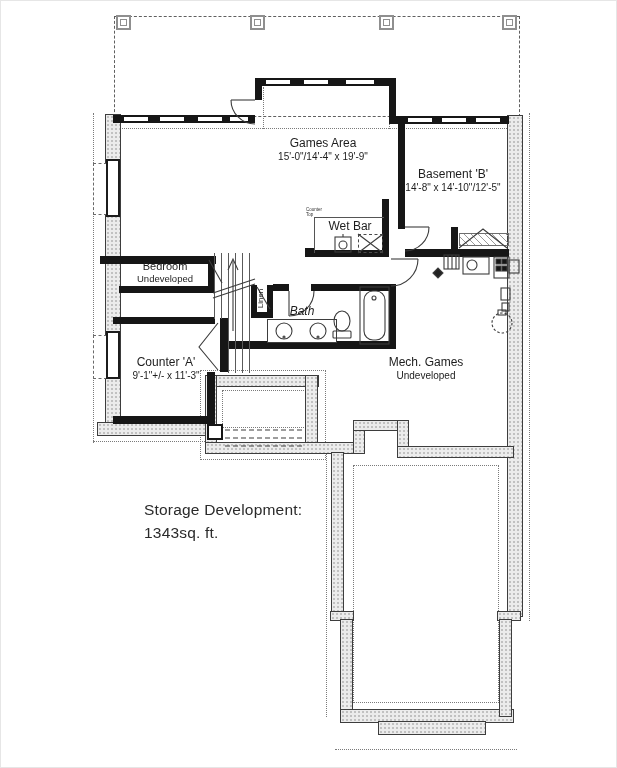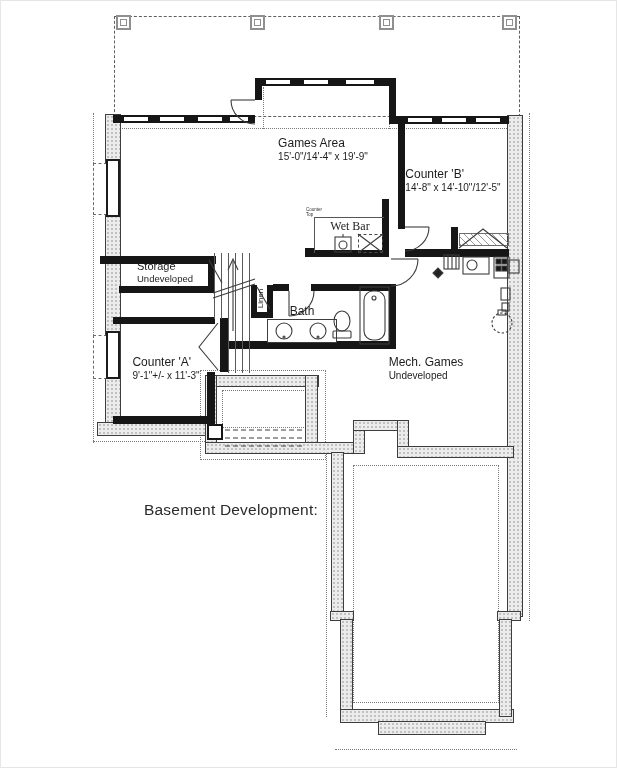--- a/index.html
+++ b/index.html
@@ -17,21 +17,21 @@
   .winslot{background:#fff;border:1px solid #161616;}
   .window{background:#fff;border:2px solid #1c1c1c;}
   .well{border:1.2px dashed #6a6a6a;background:#fff;}
   .stairs{background:repeating-linear-gradient(to right,#5a5a5a 0 1px,transparent 1px 7px);}
   .cnt{border-top:1px solid #555;border-left:1px solid #555;}
   .xbox{border:1px dashed #4a4a4a;}
   .hatch{background:repeating-linear-gradient(45deg,#9a9a9a 0 1px,transparent 1px 5px);border:1px solid #6e6e6e;}
   .post{border:2px solid #8f8f8f;background:#fff;}
   .post>div{position:absolute;inset:2px;border:1px solid #8f8f8f;}
   .pilaster{background:#fff;border:2px solid #161616;}
-  .lbl{color:#1d1d1d;text-align:left;line-height:1.22;white-space:nowrap;transform:translateX(-50%);}
+  .lbl{color:#1d1d1d;text-align:center;line-height:1.22;white-space:nowrap;transform:translateX(-50%);}
   .lbl .nm{font-size:12px;}
   .lbl .dm{font-size:10px;}
   .lbl .st{font-size:9.5px;}
   .lbl-sm .nm{font-size:11px;}
   .title-lbl{color:#2a2a2a;font-size:15.5px;line-height:23px;text-align:left;letter-spacing:.2px;}
   .linen-lbl{font-size:8px;color:#1d1d1d;width:34px;text-align:center;transform:rotate(-90deg);}
   .note{font-size:4.5px;color:#333;width:22px;line-height:1.15;text-align:left;}
 </style>
 </head>
 <body>
@@ -229,41 +229,42 @@
         <path d="M 224 437 H 304"></path>
         <path d="M 224 445 H 304"></path>
     </g>
   </svg>
 
   <div class="a lbl" style="left:322px;top:135px;">
     <div class="nm">Games Area</div>
     <div class="dm">15'-0"/14'-4" x 19'-9"</div>
   </div>
   <div class="a lbl" style="left:452px;top:166px;">
-    <div class="nm">Counter 'B'</div>
+    <div class="nm">Basement 'B'</div>
     <div class="dm">14'-8" x 14'-10"/12'-5"</div>
   </div>
   <div class="a note" style="left:305px;top:206px;">Counter Top</div>
-  <div class="a lbl" style="left:349px;top:218px;font-family:Liberation Serif, serif;">
+  <div class="a lbl" style="left:349px;top:218px;">
     <div class="nm">Wet Bar</div>
   </div>
   <div class="a lbl lbl-sm" style="left:164px;top:259px;">
-    <div class="nm">Storage</div>
+    <div class="nm">Bedroom</div>
     <div class="st">Undeveloped</div>
   </div>
   <div class="a linen-lbl" style="left:242px;top:293px;">Linen</div>
-  <div class="a lbl" style="left:301px;top:303px;">
+  <div class="a lbl" style="left:301px;top:303px;font-style:italic;">
     <div class="nm">Bath</div>
   </div>
   <div class="a lbl" style="left:165px;top:354px;">
     <div class="nm">Counter 'A'</div>
     <div class="dm">9'-1"+/- x 11'-3"</div>
   </div>
   <div class="a lbl" style="left:425px;top:354px;">
     <div class="nm">Mech. Games</div>
     <div class="dm">Undeveloped</div>
   </div>
 
   <div class="a title-lbl" style="left:143px;top:497px;">
-    <div>Basement Development:</div>
+    <div>Storage Development:</div>
+    <div>1343sq. ft.</div>
   </div>
 
 </div>
 
 </body></html>

